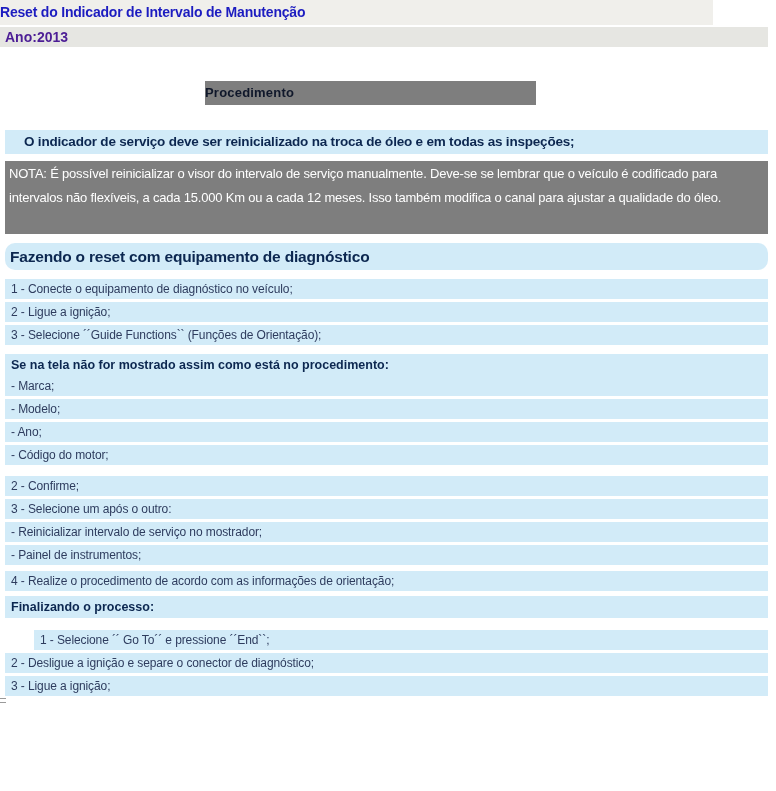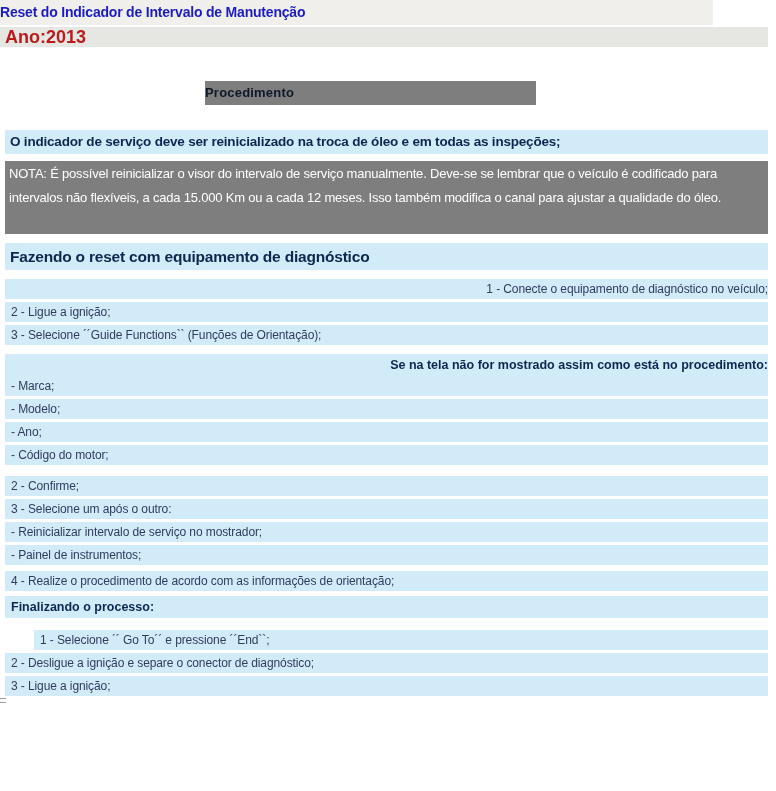--- a/index.html
+++ b/index.html
@@ -26,22 +26,22 @@
   .model-bar {
     margin: 3px 8px 0 12px; height: 22px;
     background: #e3e3df;
     color: #1c1cc0;
     font-size: 14px; font-weight: bold;
     text-align: center; line-height: 22px;
   }
   .year-bar {
     margin: 2px 8px 0 0; height: 20px;
     background: #e6e6e2;
-    color: #b91c1c;
-    font-size: 18px; font-weight: bold;
+    color: #4c1d95;
+    font-size: 14px; font-weight: bold;
     line-height: 20px; padding-left: 5px;
   }
 
   
   .proc-btn {
     margin: 34px 0 0 205px;
     width: 331px; height: 24px;
     background: #7e7e7e;
     color: #0f172a;
     font-size: 13px; font-weight: bold;
@@ -49,53 +49,54 @@
     cursor: pointer;
     letter-spacing: 0.2px;
   }
 
   
   .blue { background: #d2ebf8; color: #2e3c5e; }
   .intro-banner {
     margin: 25px 8px 0 5px; height: 24px;
     font-size: 13.5px; font-weight: bold;
     color: #0c2750;
-    line-height: 24px; padding-left: 5px;
+    line-height: 24px; padding-left: 19px;
     letter-spacing: -0.2px;
   }
   .note-box {
     margin: 7px 8px 0 5px; height: 73px;
     background: #7e7e7e;
     color: #ffffff;
     font-size: 13px; line-height: 24px;
     padding: 1px 8px 0 4px;
     letter-spacing: -0.2px;
   }
   .section-title {
     margin: 9px 8px 0 5px; height: 27px;
     font-size: 15.5px; font-weight: bold;
     color: #0c2750;
     line-height: 27px; padding-left: 5px;
     letter-spacing: -0.2px;
+    border-radius: 10px;
   }
   .sub-header {
     margin: 0 8px 0 5px; height: 22px;
     font-size: 12.5px; font-weight: bold;
     color: #0c2750;
     line-height: 22px; padding-left: 6px;
   }
   .row {
     margin: 0 8px 2px 5px; height: 20px;
     font-size: 12px;
     line-height: 20px; padding-left: 6px;
     white-space: pre-wrap;
     letter-spacing: -0.1px;
   }
   .rows-tight .row { margin-bottom: 3px; }
-  .mt9  { margin-top: 9px; text-align: right; }
+  .mt9  { margin-top: 9px; }
   .mt8  { margin-top: 8px; }
   .mt11 { margin-top: 11px; }
   .mt6  { margin-top: 6px; }
   .mt5  { margin-top: 5px; }
   .mt12 { margin-top: 12px; margin-left: 34px; }
 
   
   .edge-artifact {
     position: absolute; left: 0; top: 698px;
     width: 6px; height: 5px;

